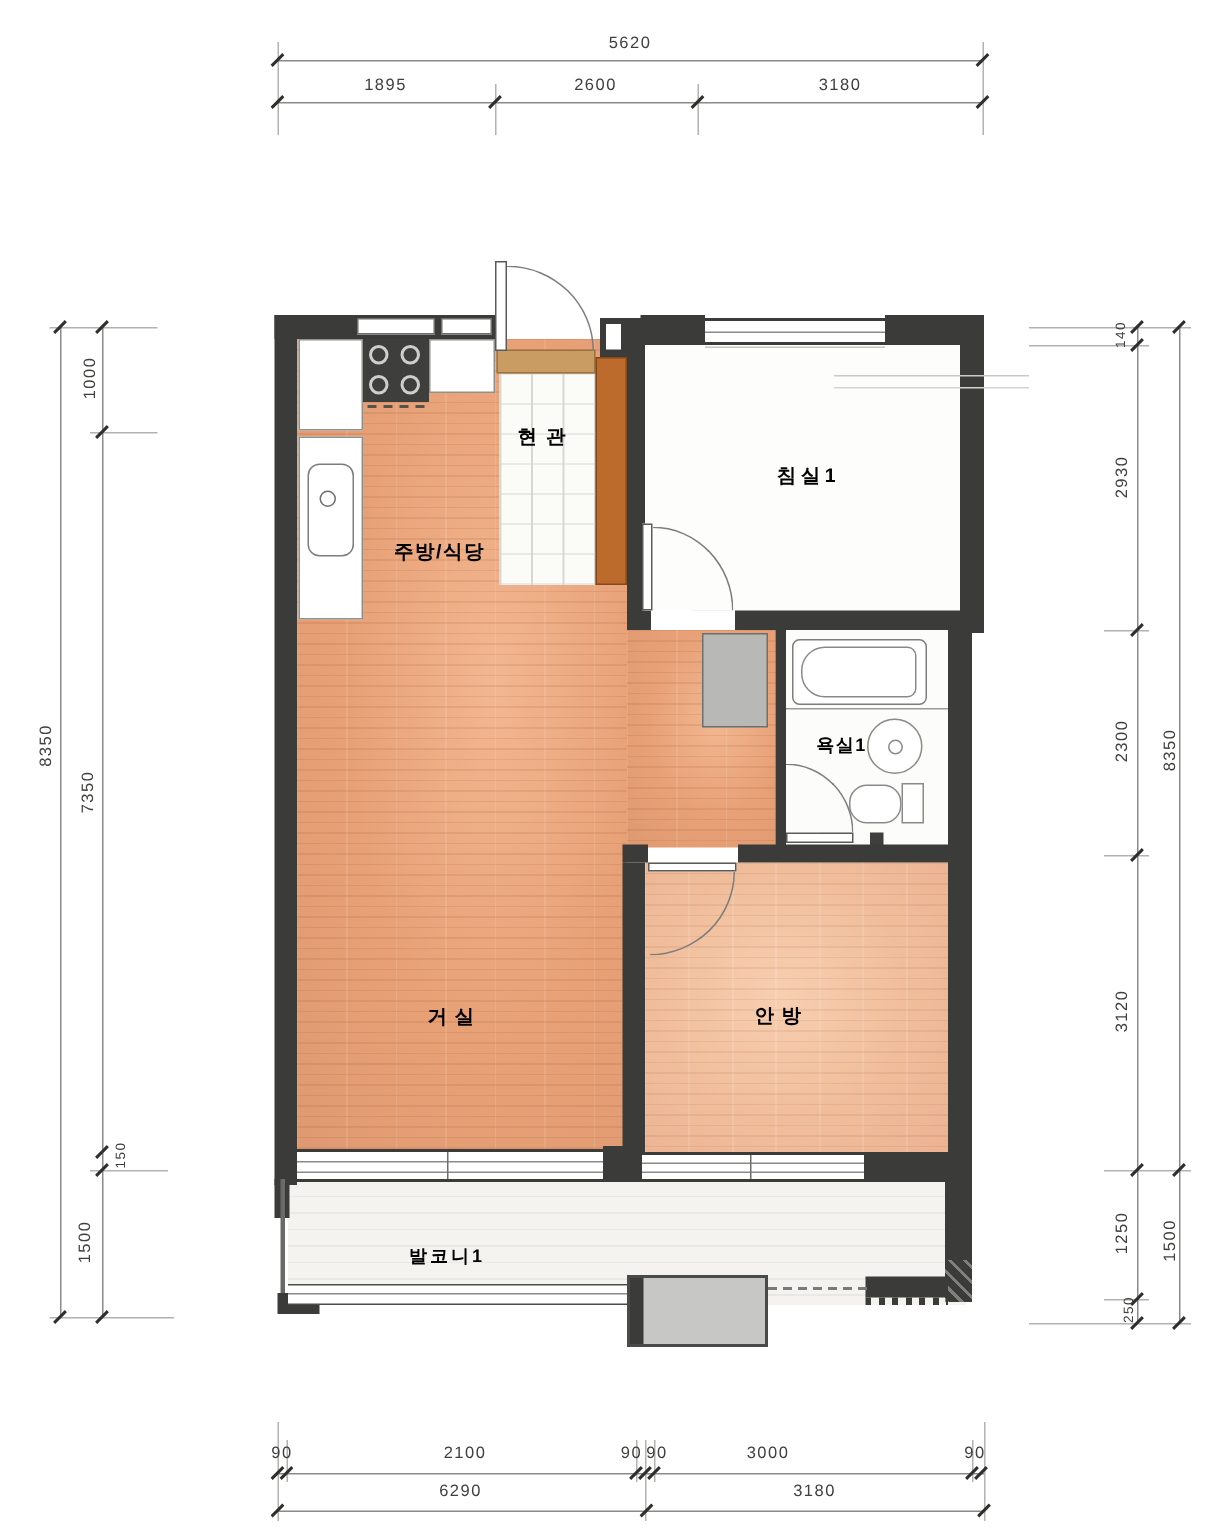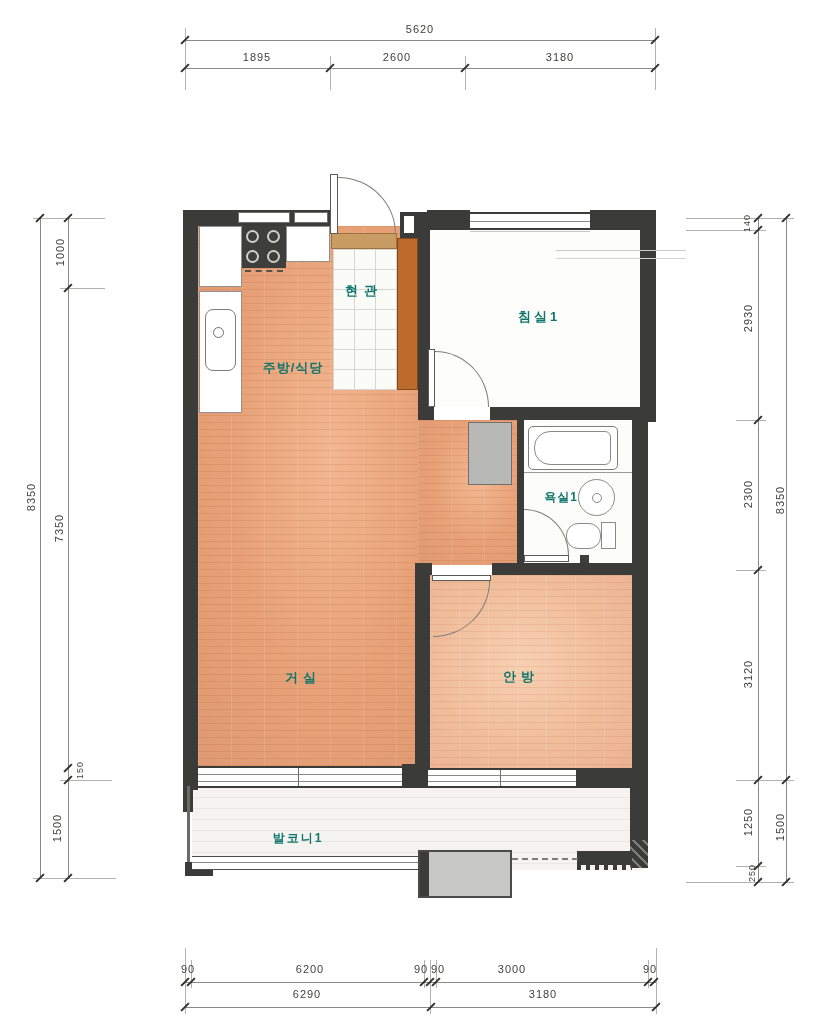--- a/index.html
+++ b/index.html
@@ -23,21 +23,21 @@
   .whiteroom{position:absolute;background:#fdfdfb;}
   .fixture{position:absolute;background:#ffffff;border:1px solid #90908e;box-sizing:border-box;}
   
   .hl{position:absolute;height:1px;background:#8a8a88;}
   .vl{position:absolute;width:1px;background:#8a8a88;}
   .ext{background:#b2b2b0;}
   .tk{position:absolute;width:11px;height:2px;background:#2e2e2c;transform:translate(-50%,-50%) rotate(-45deg);}
   .hlab{position:absolute;transform:translate(-50%,-50%);font-size:11px;color:#3f3f3d;white-space:nowrap;letter-spacing:1px;}
   .vlab{position:absolute;transform:translate(-50%,-50%) rotate(-90deg);font-size:11px;color:#3f3f3d;white-space:nowrap;letter-spacing:1px;}
   .f9{font-size:9px;}
-  .rml{position:absolute;transform:translate(-50%,-50%);font-size:13px;font-weight:bold;color:#0f766e;letter-spacing:3px;white-space:nowrap;}
+  .rml{position:absolute;transform:translate(-50%,-50%);font-size:13px;font-weight:bold;color:#000000;letter-spacing:3px;white-space:nowrap;}
   .f12{font-size:12px;}
   
   .arc-tr{position:absolute;border-top:1.3px solid #7d7d7b;border-right:1.3px solid #7d7d7b;border-radius:0 100% 0 0;box-sizing:border-box;}
   .arc-br{position:absolute;border-bottom:1.3px solid #7d7d7b;border-right:1.3px solid #7d7d7b;border-radius:0 0 100% 0;box-sizing:border-box;}
   .leaf{position:absolute;background:#fff;border:1px solid #5a5a58;box-sizing:border-box;}
   .winband{position:absolute;background:#fff;border-top:2px solid #3b3b39;border-bottom:2px solid #3b3b39;box-sizing:border-box;}
   .winline{position:absolute;left:0;width:100%;height:1px;background:#8a8a88;}
   .burner{position:absolute;width:13px;height:13px;border:2px solid #cfcfc9;border-radius:50%;box-sizing:border-box;}
 </style>
 </head>
@@ -224,21 +224,21 @@
   <div class="tk" style="left:191px;top:982px;"></div>
   <div class="tk" style="left:424px;top:982px;"></div>
   <div class="tk" style="left:430px;top:982px;"></div>
   <div class="tk" style="left:436px;top:982px;"></div>
   <div class="tk" style="left:648px;top:982px;"></div>
   <div class="tk" style="left:654px;top:982px;"></div>
   <div class="tk" style="left:185px;top:1007px;"></div>
   <div class="tk" style="left:431px;top:1007px;"></div>
   <div class="tk" style="left:656px;top:1007px;"></div>
   <div class="hlab" style="left:188px;top:969px;">90</div>
-  <div class="hlab" style="left:310px;top:969px;">6200</div>
+  <div class="hlab" style="left:310px;top:969px;">2100</div>
   <div class="hlab" style="left:421px;top:969px;">90</div>
   <div class="hlab" style="left:438px;top:969px;">90</div>
   <div class="hlab" style="left:512px;top:969px;">3000</div>
   <div class="hlab" style="left:650px;top:969px;">90</div>
   <div class="hlab" style="left:307px;top:994px;">6290</div>
   <div class="hlab" style="left:543px;top:994px;">3180</div>
 
 </div>
 
 </body></html>

